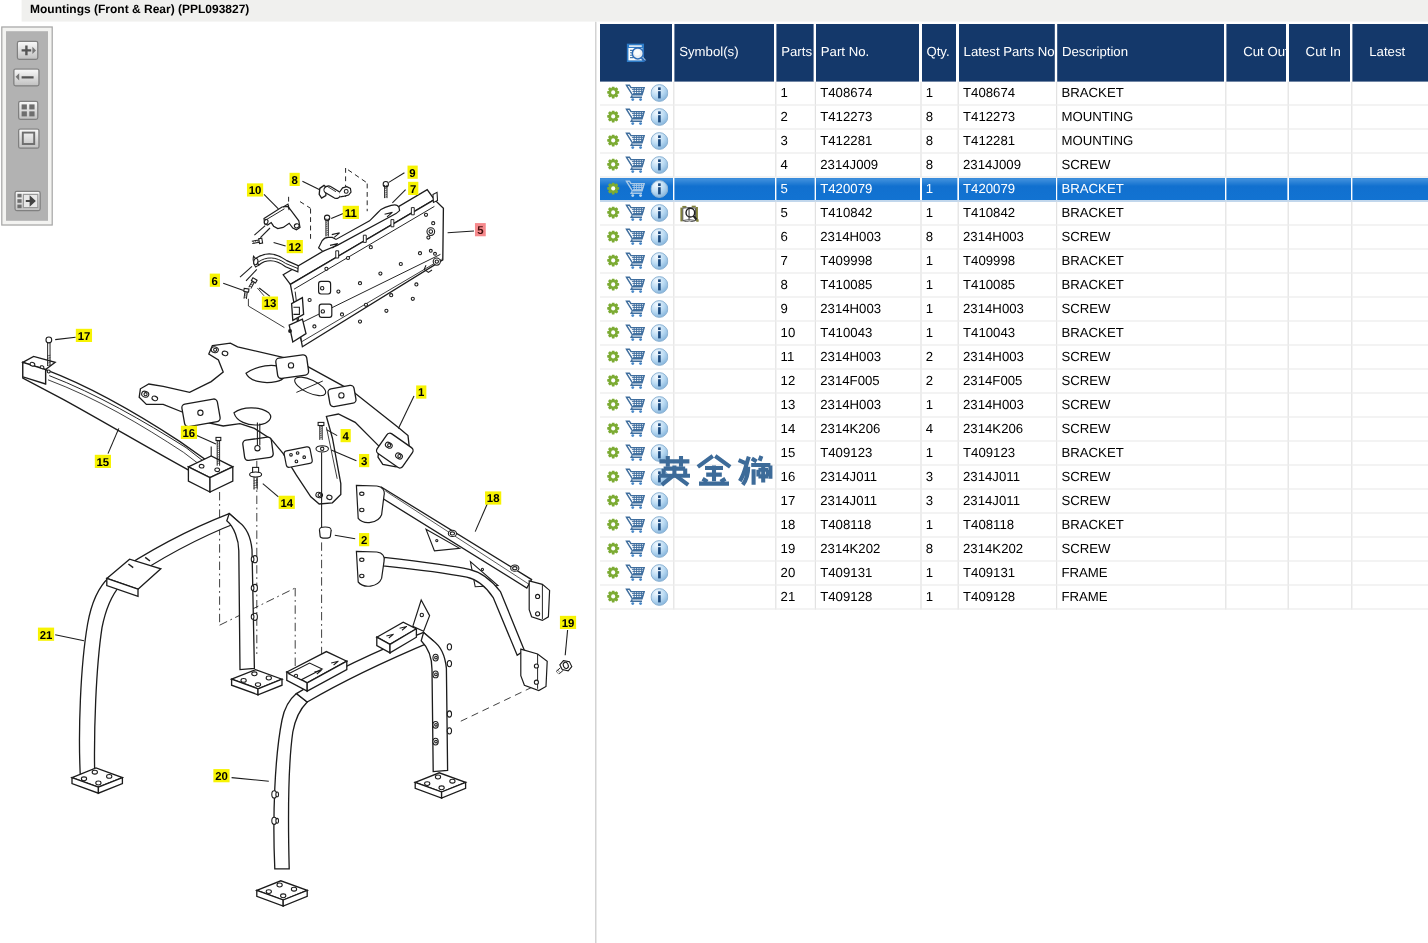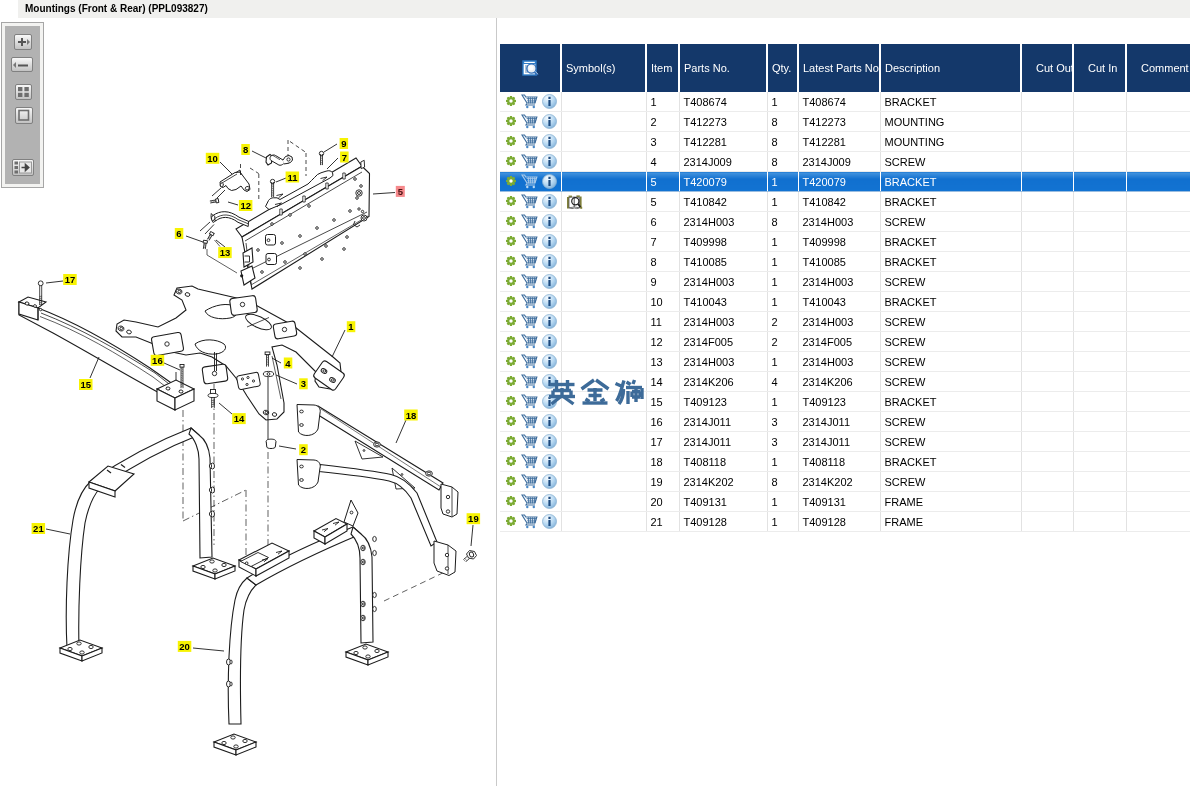--- a/index.html
+++ b/index.html
@@ -6,21 +6,21 @@
     font-family:"Liberation Sans",sans-serif;}
   #titlebar{position:absolute;left:0;top:0;width:1190px;height:18px;background:#f0f0ee;
     font-size:10px;font-weight:bold;color:#000;line-height:18px;padding-left:7px;box-sizing:border-box;z-index:20;margin-left:18px;}
   #divider{position:absolute;left:496px;top:18px;width:1px;height:768px;background:#c9c9c9;}
   #toolbar{position:absolute;left:1px;top:22px;width:41px;height:164px;
     background:#f3f3f1;border:1px solid #a6a6a6;z-index:10;}
   #toolbar .panel{position:absolute;left:3px;top:3px;width:35px;height:158px;background:#b2b2b2;}
   .tbtn{position:absolute;background:linear-gradient(#f8f8f8,#c2c2c2);
     border:1px solid #808080;border-radius:2px;}
   #tablewrap{position:absolute;left:500px;top:20px;z-index:5;}
-  table{border-collapse:collapse;table-layout:fixed;width:690px;font-size:11px;margin-top:24px;}
+  table{border-collapse:collapse;table-layout:fixed;width:690px;font-size:11px;}
   th{background:#14386a;color:#fff;font-weight:normal;font-size:11px;height:20px;padding:0 0 0 4px;text-align:left;
      border-right:2px solid #fff;overflow:hidden;white-space:nowrap;}
   th.c{text-align:left;padding:14px;}
   th.last{border-right:none;}
   td{height:19px;padding:0 0 0 4px;border-right:1px solid #e2e2e2;border-bottom:1px solid #ececec;
      overflow:hidden;white-space:nowrap;color:#000;}
   td.icons{padding:0;}
   tr.hl td{background:linear-gradient(#4594de,#1170cf 35%,#1273d2);color:#fff;
      border-right:1px solid #fff;border-bottom:1px solid #9abde0;}
   .iconcell{display:flex;align-items:center;height:19px;}
@@ -485,28 +485,28 @@
               <rect x="1" y="1" width="13" height="14" fill="none" stroke="#2e7cc8" stroke-width="1.4"></rect>
               <rect x="1" y="1" width="13" height="3" fill="#2e7cc8"></rect>
               <rect x="2.2" y="1.8" width="10.6" height="1.2" fill="#fff"></rect>
               <path d="M3 6h3M3 8h3M3 10h3M3 12h3" stroke="#4a78a8" stroke-width="0.9"></path>
               <circle cx="9.5" cy="8.5" r="4.6" fill="#e9edf2" stroke="#2e6db8" stroke-width="1.3"></circle>
               <circle cx="9" cy="7.8" r="2.6" fill="#fbfcfd" stroke="none"></circle>
               <path d="M12.8 12 15.5 15" stroke="#2e6db8" stroke-width="2.4"></path>
               <path d="M13.4 11.4 15.9 14.2" stroke="#cdd8e4" stroke-width="0.8"></path>
             </svg></th>
  <th>Symbol(s)</th>
-          <th>Item</th>
-          <th>Parts No.</th>
+          <th>Parts</th>
+          <th>Part No.</th>
           <th>Qty.</th>
           <th>Latest Parts No.</th>
  <th>Description</th>
           <th class="c">Cut Out</th>
           <th class="c">Cut In</th>
-          <th class="c last">Comment</th>
+          <th class="c last">Latest</th>
 </tr>
 <tr>
           <td class="icons">
             <div class="iconcell">
               <svg width="12" height="12" viewBox="0 0 12 12" style="margin-left:5px">
                 <path fill="#7cab33" d="M5 0h2l.3 1.6 1.5-.9 1.4 1.4-.8 1.5L11 4v2l-1.6.4.8 1.5-1.4 1.4-1.5-.8L7 10H5l-.4-1.6-1.5.8-1.4-1.4.8-1.5L1 6V4l1.6-.4-.9-1.5L3.1.7l1.5.9z"></path>
                 <circle cx="6" cy="5" r="1.7" fill="#fff"></circle>
               </svg>
               <svg width="17" height="15" viewBox="0 0 17 15" style="margin-left:4px">
                 <g stroke="#3f6e9e" fill="none" stroke-width="1.2">

